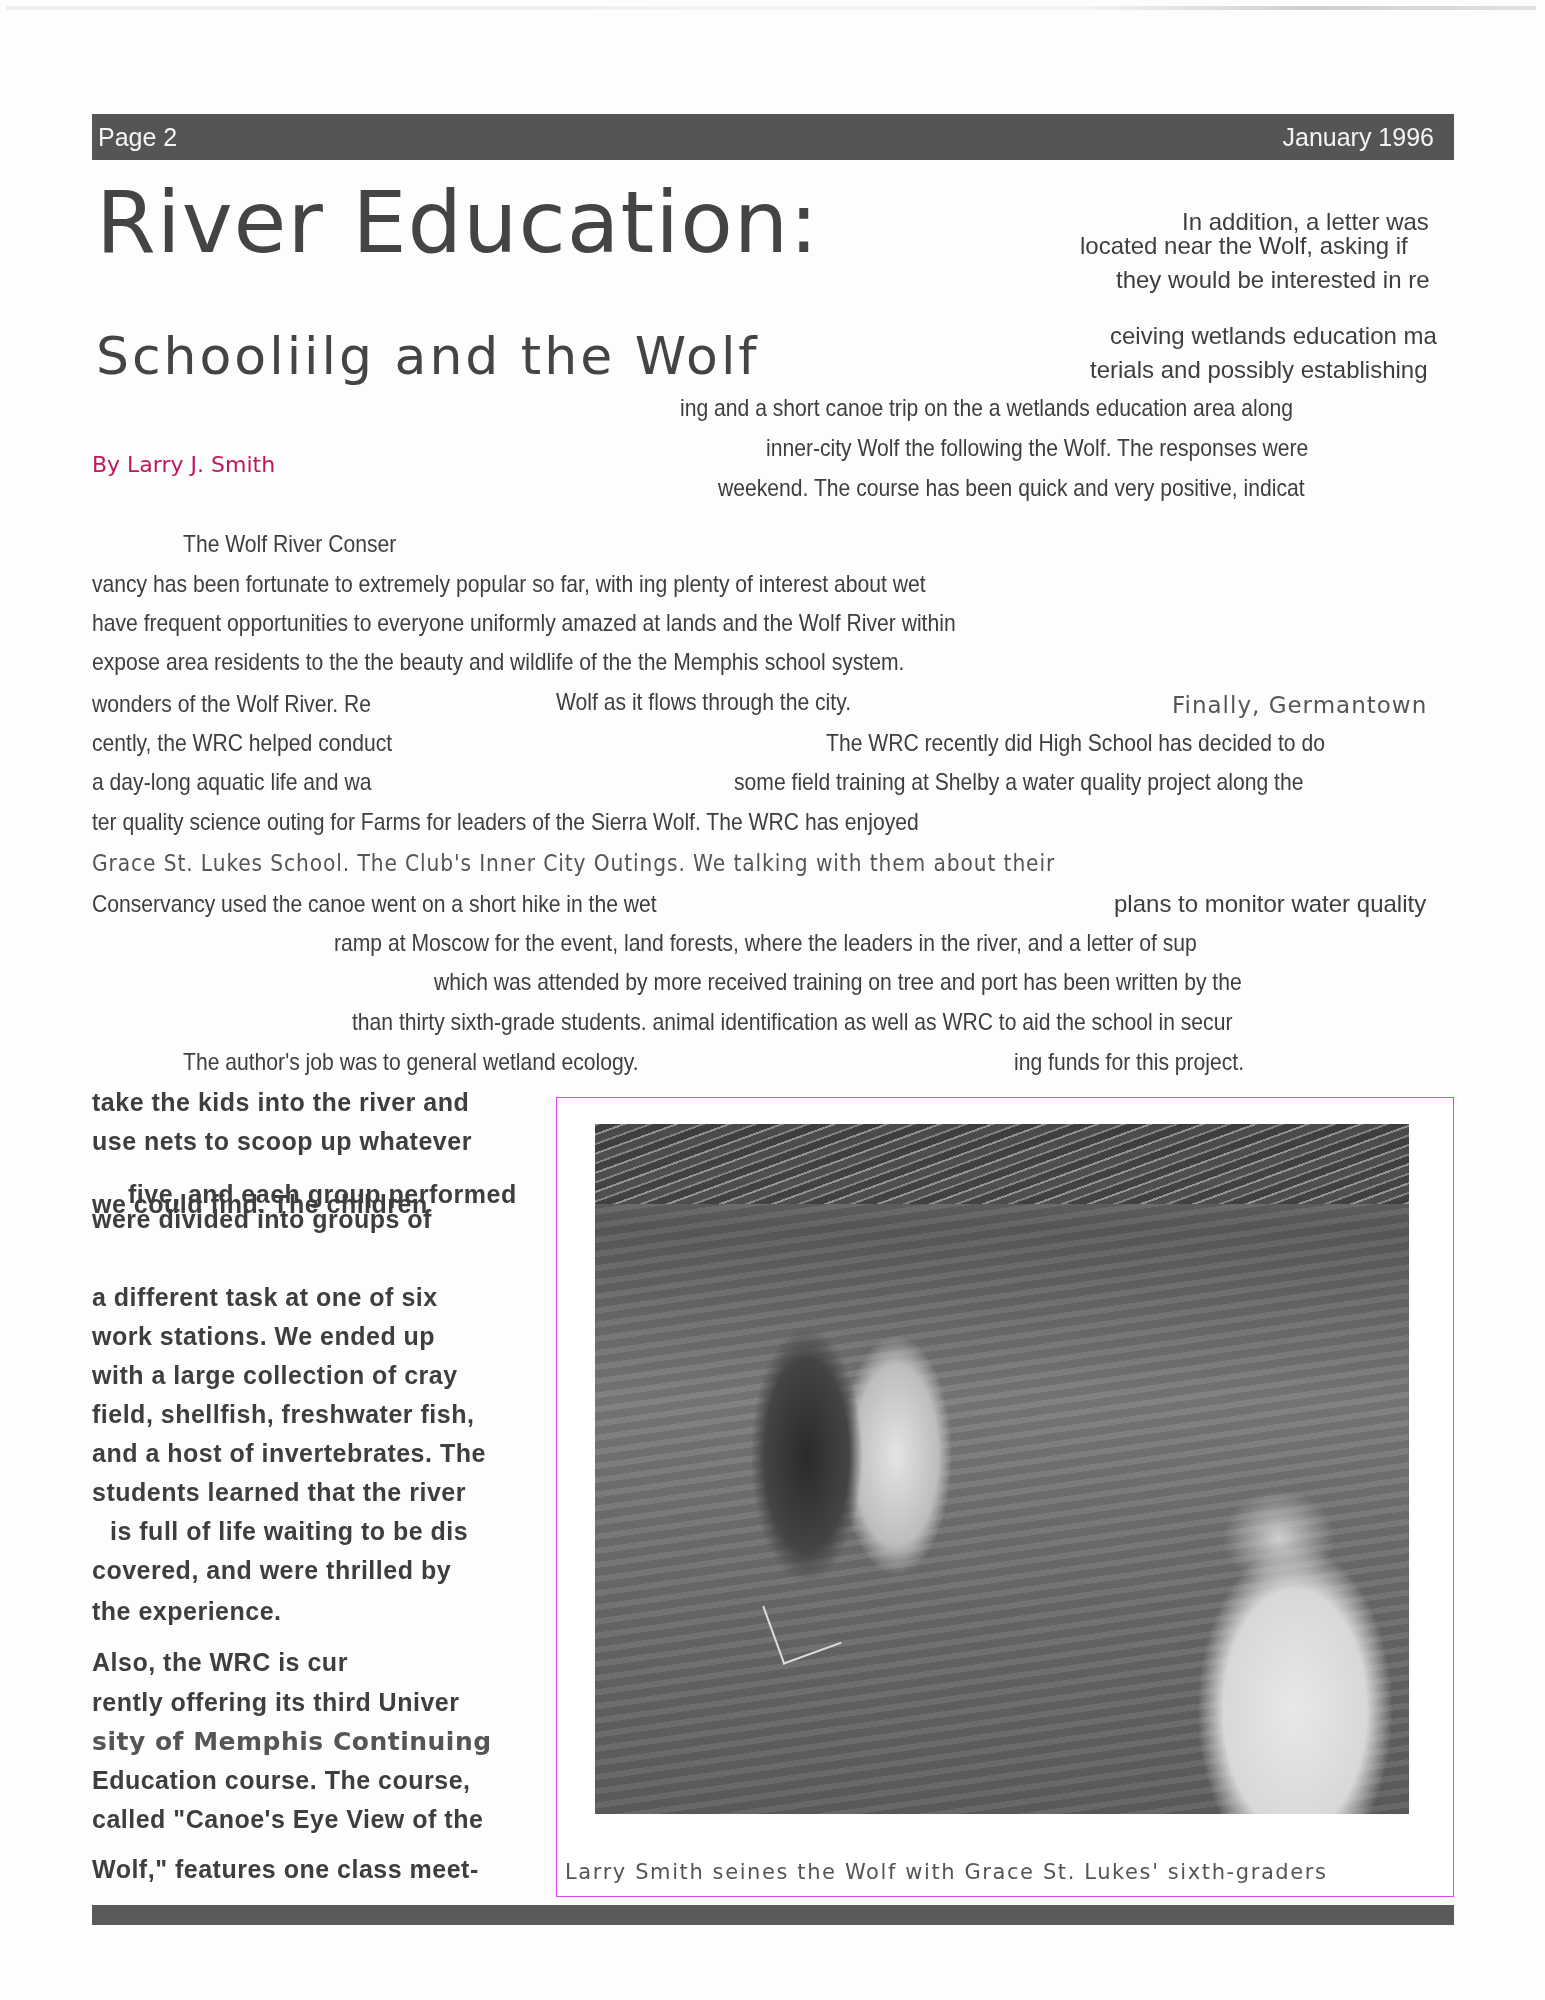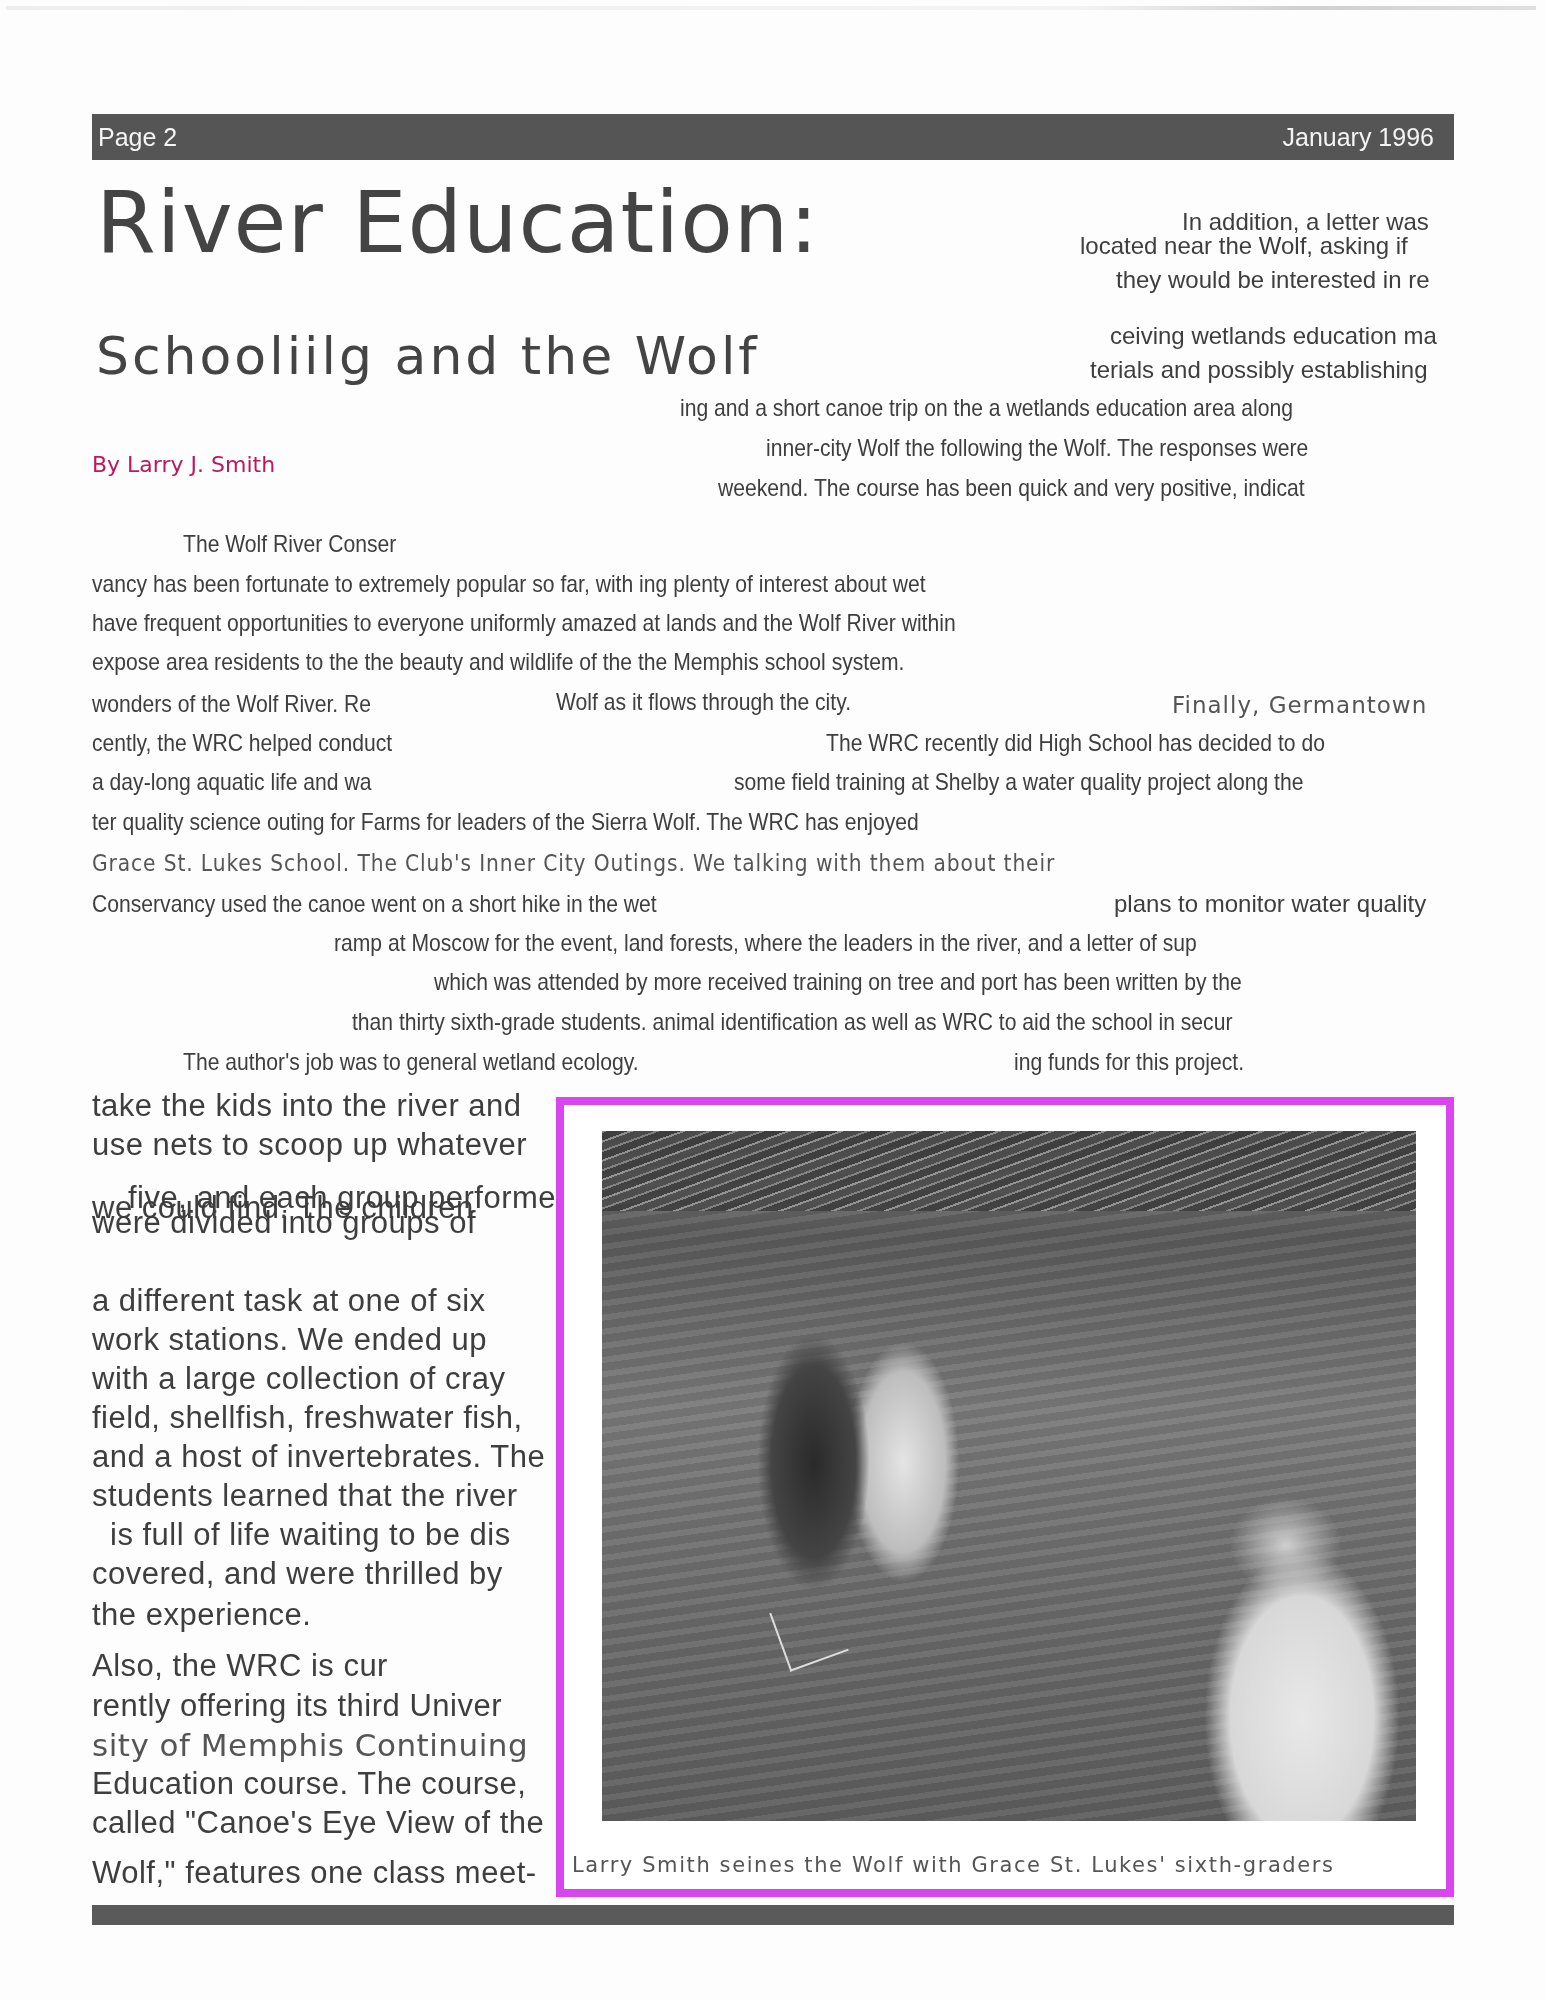--- a/index.html
+++ b/index.html
@@ -34,24 +34,24 @@
     }
     .byline {
       position: absolute; left: 92px; top: 452px;
       font-family: "DejaVu Sans", sans-serif; font-size: 22px; color: #be185d;
     }
     .line {
       position: absolute; white-space: nowrap; font-size: 24px; color: #3e3e3e;
     }
     .line.alt { font-family: "DejaVu Sans", sans-serif; letter-spacing: 1px; font-size: 23px; color: #555; }
     .line.narrow { transform-origin: left center; transform: scaleX(0.88); }
-    .col-left .line { font-size: 31px; letter-spacing: 0.5px; }
+    .col-left .line { font-size: 25px; letter-spacing: 0.5px; font-weight: bold; }
     .photo-frame {
       position: absolute; left: 556px; top: 1097px; width: 898px; height: 800px;
-      border: 8px solid #d946ef; box-sizing: border-box; background: #fff;
+      border: 1px solid #d946ef; box-sizing: border-box; background: #fff;
     }
     .photo {
       position: absolute; left: 38px; top: 26px; width: 814px; height: 690px;
       background:
         radial-gradient(ellipse 130px 220px at 86% 85%, #e8e8e8 0%, #d8d8d8 55%, transparent 75%),
         radial-gradient(ellipse 70px 60px at 84% 60%, #cfcfcf 0%, transparent 80%),
         radial-gradient(ellipse 70px 160px at 26% 48%, #2a2a2a 0%, #444 60%, transparent 80%),
         radial-gradient(ellipse 70px 150px at 37% 48%, #e4e4e4 0%, #bdbdbd 60%, transparent 80%),
         repeating-linear-gradient(172deg, rgba(255,255,255,0.06) 0 6px, rgba(0,0,0,0.06) 6px 14px),
         linear-gradient(180deg, #4a4a4a 0%, #6b6b6b 8%, #5a5a5a 15%, #7a7a7a 40%, #6a6a6a 70%, #5e5e5e 100%);

